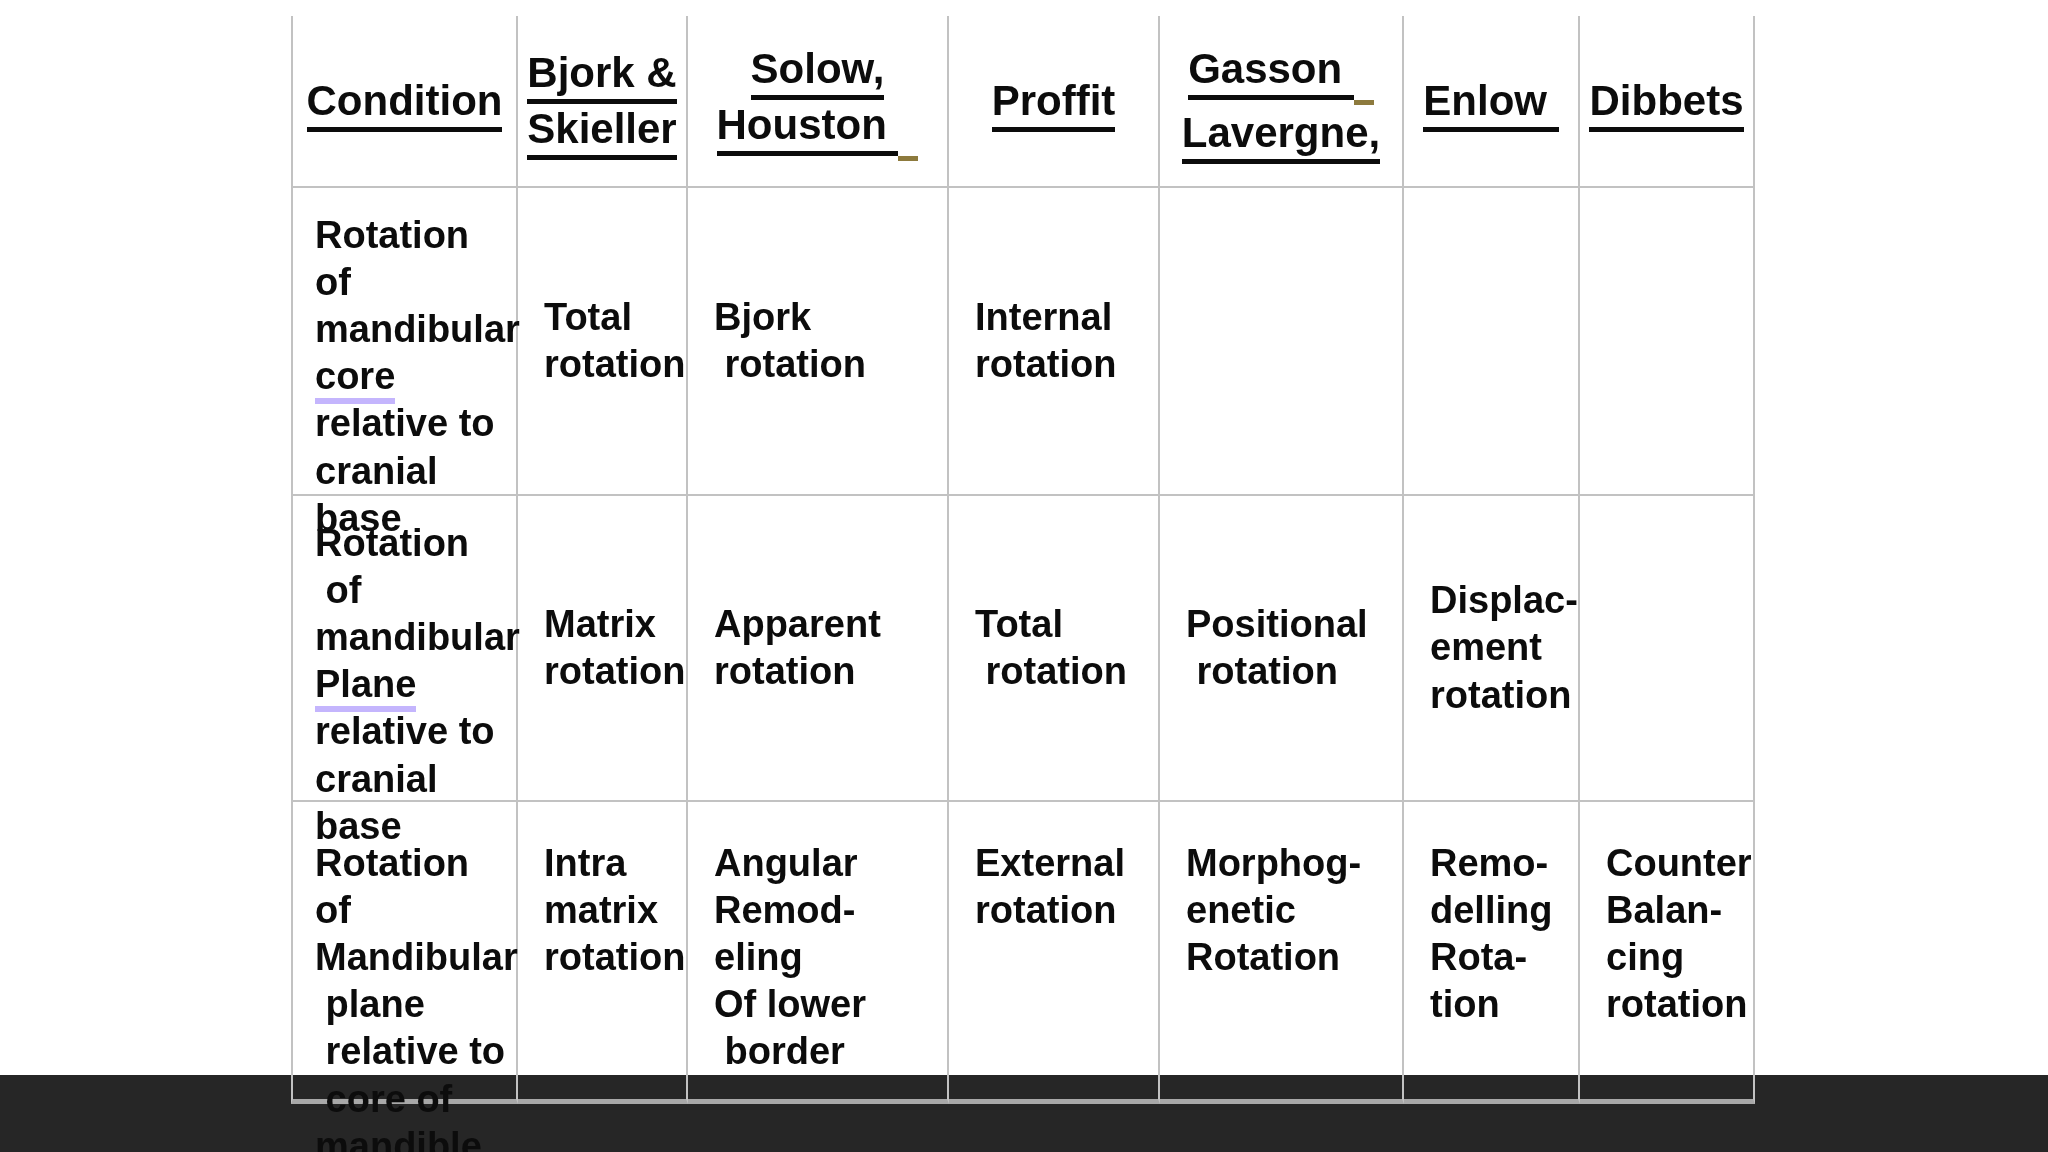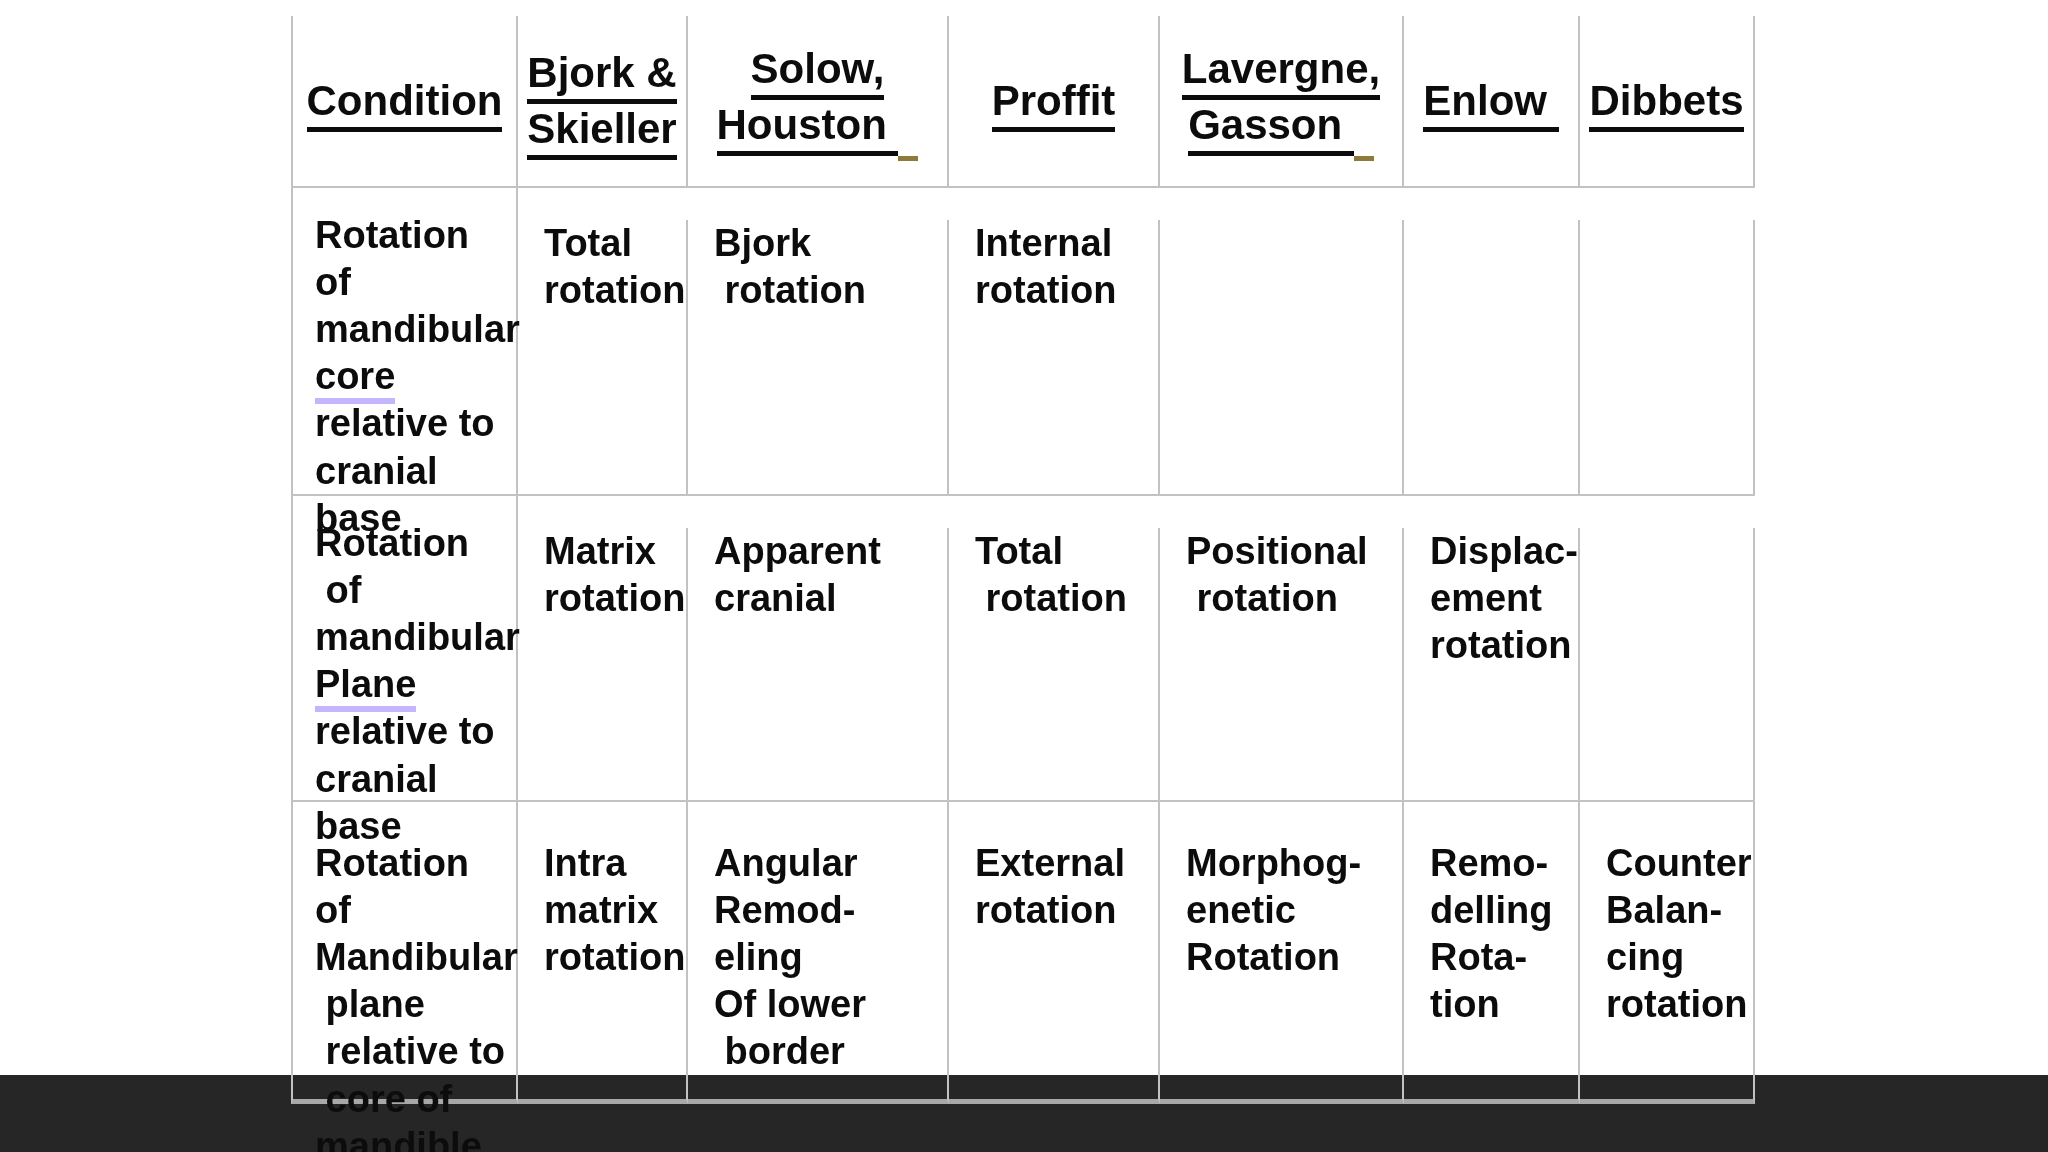--- a/index.html
+++ b/index.html
@@ -34,21 +34,21 @@
   }
   .hl{white-space:nowrap;}
   .hu{border-bottom:5px solid #0c0c0c;padding-bottom:3px;}
   .hu-tail{
     display:inline-block;width:20px;
     border-bottom:5px solid #8d7a3d;padding-bottom:3px;
   }
   
   .bcell{font-size:38px;line-height:1.24;}
   .pw{white-space:pre-wrap;}
-  .vc{display:flex;align-items:flex-start;padding-left:26px;padding-right:6px;margin-top:32px;}
+  .vc{display:flex;align-items:center;padding-left:26px;padding-right:6px;}
   .cond{padding:24px 8px 0 22px;}
   .r3{padding-top:38px;padding-left:26px;padding-right:6px;}
   .r3.cond{padding-left:22px;}
   .bu{border-bottom:6px solid #c4b5fd;padding-bottom:1px;}
 </style>
 </head>
 <body>
 
 <div class="dark-band"></div>
 
@@ -62,22 +62,22 @@
     <div class="hl"><span class="hu"><span>Skieller</span></span></div>
   </div>
   <div class="cell hcell">
     <div class="hl"><span class="hu"><span>Solow,</span></span></div>
     <div class="hl"><span class="hu"><span>Houston</span>&nbsp;</span><span class="hu-tail">&nbsp;</span></div>
   </div>
   <div class="cell hcell">
     <div class="hl"><span class="hu"><span>Proffit</span></span></div>
   </div>
   <div class="cell hcell">
+    <div class="hl"><span class="hu"><span>Gasson</span>&nbsp;</span><span class="hu-tail">&nbsp;</span></div>
     <div class="hl"><span class="hu"><span>Lavergne,</span></span></div>
-    <div class="hl"><span class="hu"><span>Gasson</span>&nbsp;</span><span class="hu-tail">&nbsp;</span></div>
   </div>
   <div class="cell hcell">
     <div class="hl"><span class="hu"><span>Enlow</span>&nbsp;</span></div>
   </div>
   <div class="cell hcell">
     <div class="hl"><span class="hu"><span>Dibbets</span></span></div>
   </div>
 
   <div class="cell bcell cond colfirst">
     <span class="pw">Rotation of
@@ -116,21 +116,21 @@
     <span class="bu">Plane</span><br>
     <span class="pw">relative to
 cranial base</span>
   </div>
   <div class="cell bcell vc">
       <span class="pw">Matrix
 rotation</span>
     </div>
   <div class="cell bcell vc">
       <span class="pw">Apparent
-cranial</span>
+rotation</span>
     </div>
   <div class="cell bcell vc">
       <span class="pw">Total
  rotation</span>
     </div>
   <div class="cell bcell vc">
       <span class="pw">Positional
  rotation</span>
     </div>
   <div class="cell bcell vc">

